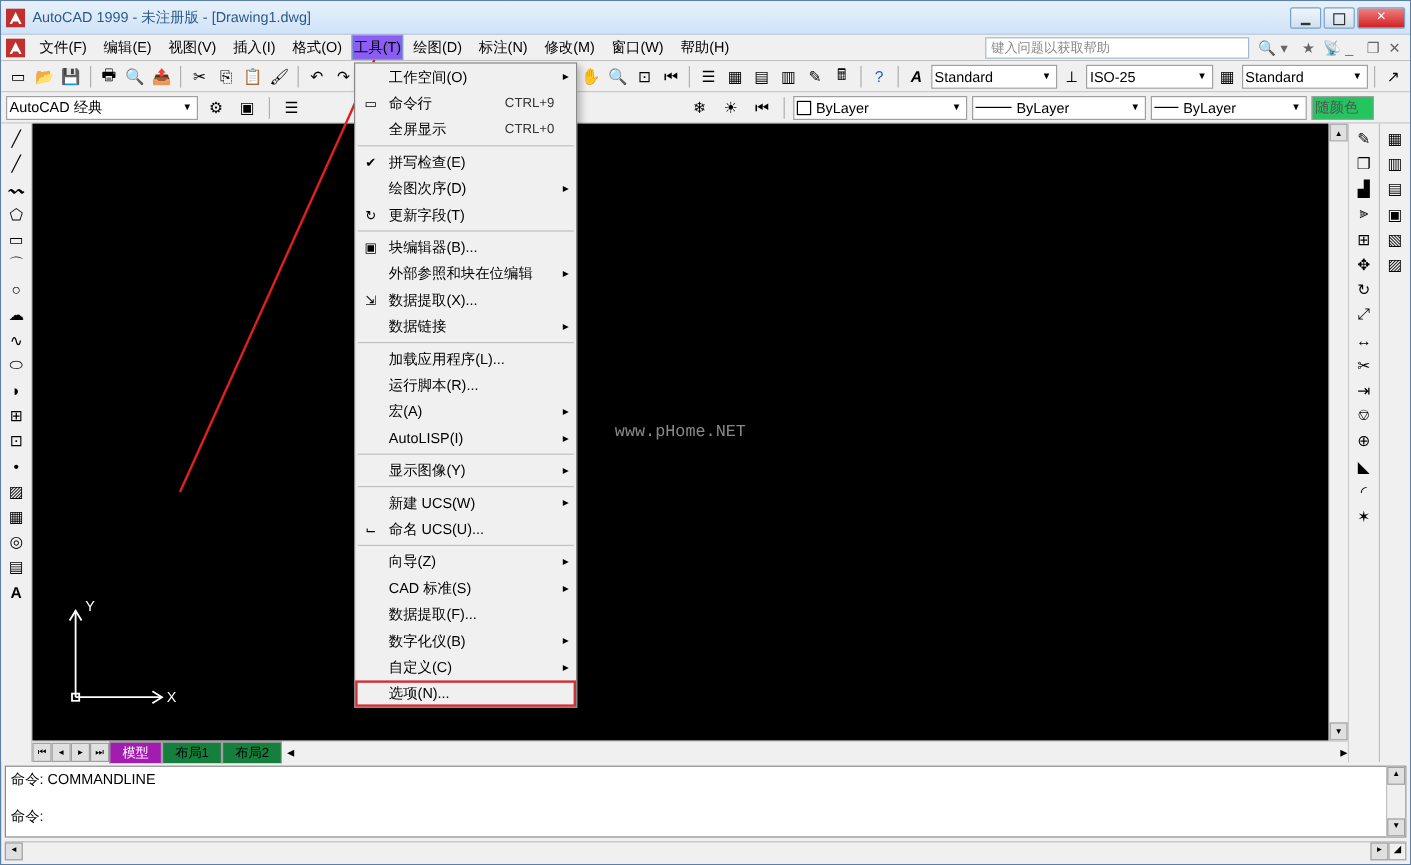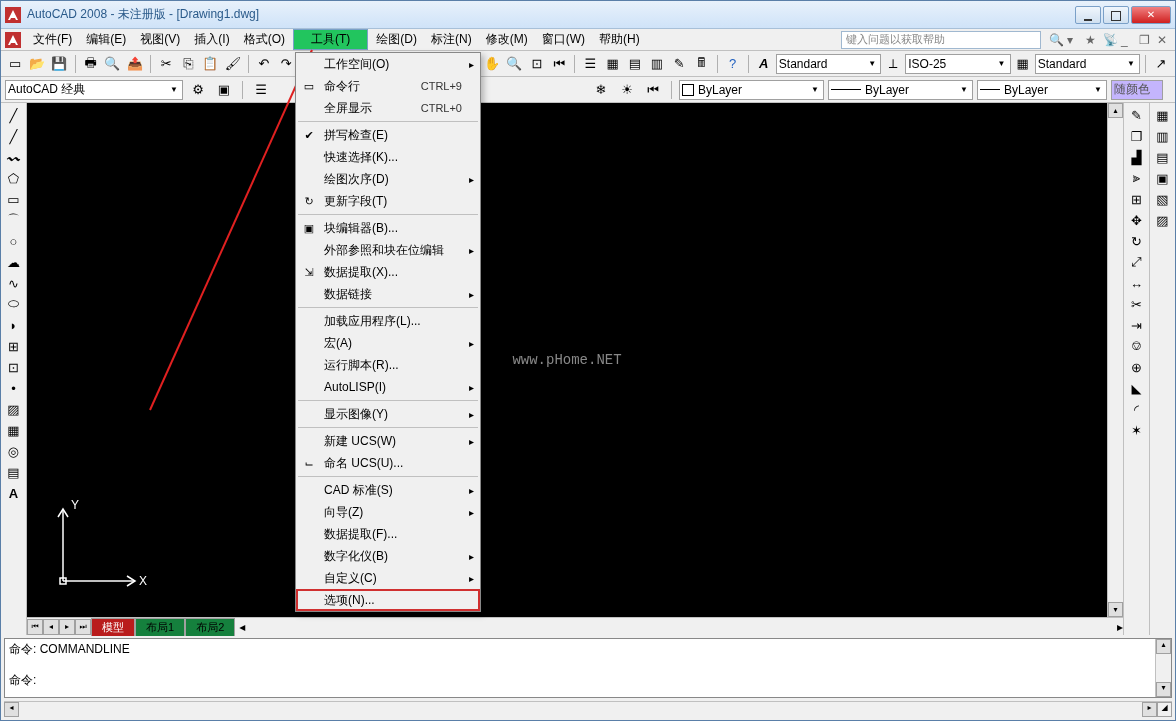--- a/index.html
+++ b/index.html
@@ -7,22 +7,22 @@
 .window{width:1176px;height:721px;border:1px solid #5a7fa8;background:#f0f0f0;display:flex;flex-direction:column}
 .titlebar{height:28px;background:linear-gradient(#e8f1fb,#cfe3f8);display:flex;align-items:center;padding:0 4px;border-bottom:1px solid #a8c0d8}
 .titlebar .app-icon{width:16px;height:16px;margin-right:6px}
 .titlebar .title{flex:1;color:#2a5a8a}
 .titlebar .ctrl{display:flex;gap:2px}
 .titlebar .ctrl button{width:26px;height:18px;border:1px solid #7aa0c8;background:linear-gradient(#f0f6fc,#d0e0f0);border-radius:2px;font-size:10px;line-height:14px}
 .titlebar .ctrl button.close{background:linear-gradient(#f08080,#d02020);color:#fff;width:40px}
 .menubar{height:22px;background:#f0f0f0;display:flex;align-items:center;padding:0 4px;border-bottom:1px solid #c0c0c0;gap:2px}
 .menubar .mico{width:16px;height:16px;margin-right:4px}
 .menubar .mitem{padding:14px 6px;cursor:default}
-.menubar .mitem.active{background:#22c55e;border:1px solid #7aa0c8;padding:1px 17px}
-.menubar .search{margin-left:auto;width:200px}
+.menubar .mitem.active{background:#8b5cf6;border:1px solid #7aa0c8;padding:1px 1px}
+.menubar .search{margin-left:auto;width:220px}
 .menubar .search input{width:100%;height:18px;border:1px solid #a0b8d0;padding:0 4px;font-size:11px;color:#888;background:#fff}
 .menubar .ricons{display:flex;gap:4px;margin-left:6px}
 .menubar .ricons span{width:14px;height:14px;display:inline-block;color:#666}
 .toolbar-row{height:26px;background:#f0f0f0;border-bottom:1px solid #c0c0c0;display:flex;align-items:center;padding:0 4px;gap:2px}
 .tbtn{width:22px;height:22px;border:1px solid transparent;display:flex;align-items:center;justify-content:center;font-size:13px}
 .tsep{width:1px;height:18px;background:#b0b0b0;margin:0 3px}
 .tcombo{height:20px;border:1px solid #a0a0a0;background:#fff;display:flex;align-items:center;padding:0 2px;font-family:monospace;font-size:11px}
 .tcombo .arrow{margin-left:auto;font-size:8px;padding:0 2px}
 .workspace-row{height:26px;background:#f0f0f0;border-bottom:1px solid #c0c0c0;display:flex;align-items:center;padding:0 4px;gap:4px}
 .content{flex:1;display:flex;min-height:0}
@@ -32,21 +32,21 @@
 .canvas-area{flex:1;display:flex;flex-direction:column;min-height:0;position:relative}
 .canvas{flex:1;background:#000;position:relative;overflow:hidden}
 .watermark{position:absolute;left:50%;top:50%;transform:translate(-50%,-50%);color:#888;font-family:Liberation Mono, monospace;font-size:14px;pointer-events:none}
 .ucs{position:absolute;left:18px;bottom:18px;pointer-events:none}
 .scrollbar-v{width:16px;background:#f0f0f0;border-left:1px solid #c0c0c0;display:flex;flex-direction:column}
 .scrollbar-v .btn,.scrollbar-h .btn{width:15px;height:15px;background:#e0e0e0;border:1px solid #a0a0a0;font-size:8px;text-align:center;line-height:13px}
 .scrollbar-v .track{flex:1;background:#f0f0f0}
 .tabs-row{height:18px;background:#f0f0f0;display:flex;align-items:center;border-top:1px solid #c0c0c0}
 .tabs-row .nav{width:16px;height:16px;background:#e0e0e0;border:1px solid #a0a0a0;font-size:8px;text-align:center;line-height:14px}
 .tabs-row .tab{padding:1px 10px;border:1px solid #a0a0a0;background:#15803d;font-size:11px;border-bottom:none}
-.tabs-row .tab.active{background:#b91c1c;color:#fff}
+.tabs-row .tab.active{background:#a21caf;color:#fff}
 .tabs-row .htrack{flex:1;background:#f0f0f0;display:flex;align-items:center}
 .tabs-row .htrack .btn{margin-left:auto}
 .command-area{height:60px;background:#fff;border:1px solid #888;margin:3px;display:flex}
 .command-text{flex:1;font-family:monospace;font-size:12px;padding:2px 4px;overflow:hidden}
 .command-text .line{white-space:pre}
 .cmd-scroll-v{width:16px;background:#f0f0f0;border-left:1px solid #c0c0c0;display:flex;flex-direction:column}
 .cmd-scroll-v .btn{width:15px;height:15px;background:#e0e0e0;border:1px solid #a0a0a0;font-size:8px;text-align:center}
 .cmd-scroll-v .track{flex:1}
 .cmd-scroll-h{height:16px;background:#f0f0f0;border-top:1px solid #c0c0c0;display:flex;margin:0 3px 3px 3px}
 .cmd-scroll-h .btn{width:15px;height:15px;background:#e0e0e0;border:1px solid #a0a0a0;font-size:8px;text-align:center}
@@ -74,21 +74,21 @@
 </head>
 <body>
 
 <div class="window">
 
   <div class="titlebar">
     <svg class="app-icon" viewBox="0 0 16 16">
         <rect width="16" height="16" fill="#c03030"></rect>
         <path d="M3 13 L8 3 L13 13 L11 13 L10 11 L6 11 L5 13 Z" fill="#fff"></path>
       </svg>
-    <div class="title">AutoCAD 2008 - 未注册版 - [Drawing1.dwg]</div>
+    <div class="title">AutoCAD 1999 - 未注册版 - [Drawing1.dwg]</div>
     <div class="ctrl">
       <button><span class="wc-min"></span></button>
       <button><span class="wc-max"></span></button>
       <button class="close">✕</button>
     </div>
   </div>
 
   <div class="menubar">
     <svg class="mico" viewBox="0 0 16 16">
         <rect width="16" height="16" fill="#c03030"></rect>
@@ -163,21 +163,21 @@
     <div class="tbtn">▦</div>
     <div class="tcombo" style="width:115px">
         <span>Standard</span>
         <span class="arrow">▼</span>
       </div>
     <div class="tsep"></div>
     <div class="tbtn">↗</div>
   </div>
 
   <div class="workspace-row">
-    <div class="tcombo" style="width:178px">
+    <div class="tcombo" style="width:160px">
         <span>AutoCAD 经典</span>
         <span class="arrow">▼</span>
       </div>
     <div class="tbtn">⚙</div>
     <div class="tbtn">▣</div>
     <div class="tsep"></div>
     <div class="tbtn">☰</div>
     <div style="width:310px"></div>
     <div class="tbtn">❄</div>
     <div class="tbtn">☀</div>
@@ -191,21 +191,21 @@
     <div class="tcombo" style="width:145px">
         <span style="display:inline-block;width:30px;border-top:1px solid #000;margin-right:4px"></span>
         <span>ByLayer</span>
         <span class="arrow">▼</span>
       </div>
     <div class="tcombo" style="width:130px">
         <span style="display:inline-block;width:20px;border-top:1px solid #000;margin-right:4px"></span>
         <span>ByLayer</span>
         <span class="arrow">▼</span>
       </div>
-    <div class="tcombo" style="width:52px;background:#c4b5fd;color:#555">
+    <div class="tcombo" style="width:52px;background:#22c55e;color:#555">
         <span>随颜色</span>
       </div>
   </div>
 
   <div class="content">
 
     <div class="left-toolbar">
       <div class="vtbtn">╱</div>
       <div class="vtbtn">╱</div>
       <div class="vtbtn">〰</div>
@@ -324,23 +324,20 @@
     </div>
   <div class="di">
       <span>全屏显示</span>
       <span class="sc">CTRL+0</span>
     </div>
   <div class="dsep"></div>
   <div class="di">
       <span class="ico">✔</span>
       <span>拼写检查(E)</span>
     </div>
-  <div class="di">
-      <span>快速选择(K)...</span>
-    </div>
   <div class="di sub">
       <span>绘图次序(D)</span>
     </div>
   <div class="di">
       <span class="ico">↻</span>
       <span>更新字段(T)</span>
     </div>
   <div class="dsep"></div>
   <div class="di">
       <span class="ico">▣</span>
@@ -353,47 +350,47 @@
       <span class="ico">⇲</span>
       <span>数据提取(X)...</span>
     </div>
   <div class="di sub">
       <span>数据链接</span>
     </div>
   <div class="dsep"></div>
   <div class="di">
       <span>加载应用程序(L)...</span>
     </div>
+  <div class="di">
+      <span>运行脚本(R)...</span>
+    </div>
   <div class="di sub">
       <span>宏(A)</span>
-    </div>
-  <div class="di">
-      <span>运行脚本(R)...</span>
     </div>
   <div class="di sub">
       <span>AutoLISP(I)</span>
     </div>
   <div class="dsep"></div>
   <div class="di sub">
       <span>显示图像(Y)</span>
     </div>
   <div class="dsep"></div>
   <div class="di sub">
       <span>新建 UCS(W)</span>
     </div>
   <div class="di">
       <span class="ico">⌙</span>
       <span>命名 UCS(U)...</span>
     </div>
   <div class="dsep"></div>
   <div class="di sub">
+      <span>向导(Z)</span>
+    </div>
+  <div class="di sub">
       <span>CAD 标准(S)</span>
-    </div>
-  <div class="di sub">
-      <span>向导(Z)</span>
     </div>
   <div class="di">
       <span>数据提取(F)...</span>
     </div>
   <div class="di sub">
       <span>数字化仪(B)</span>
     </div>
   <div class="di sub">
       <span>自定义(C)</span>
     </div>

